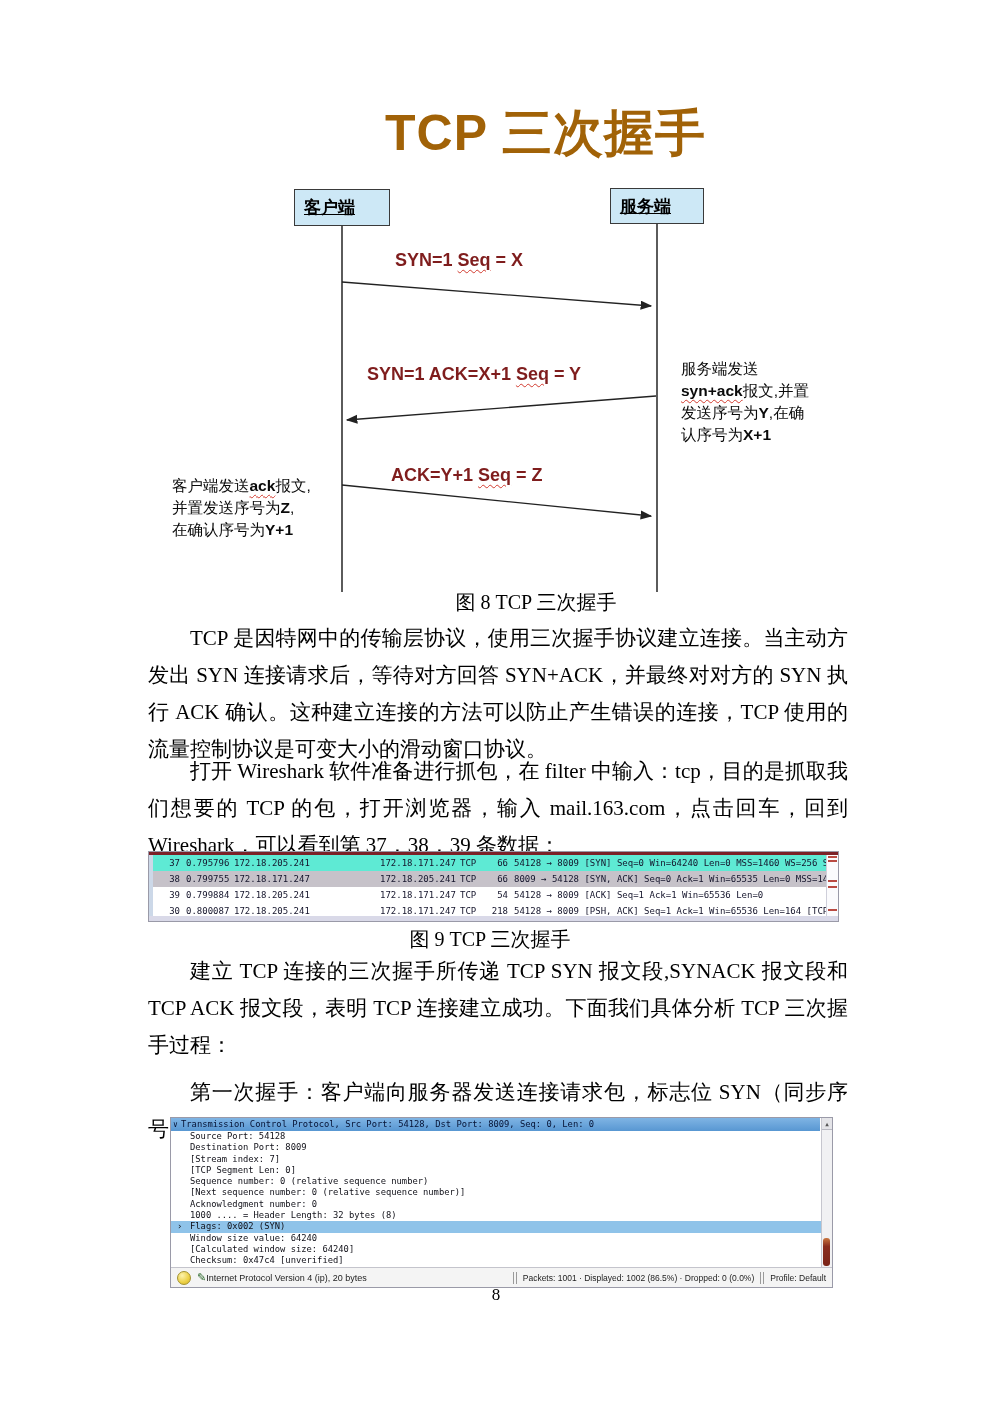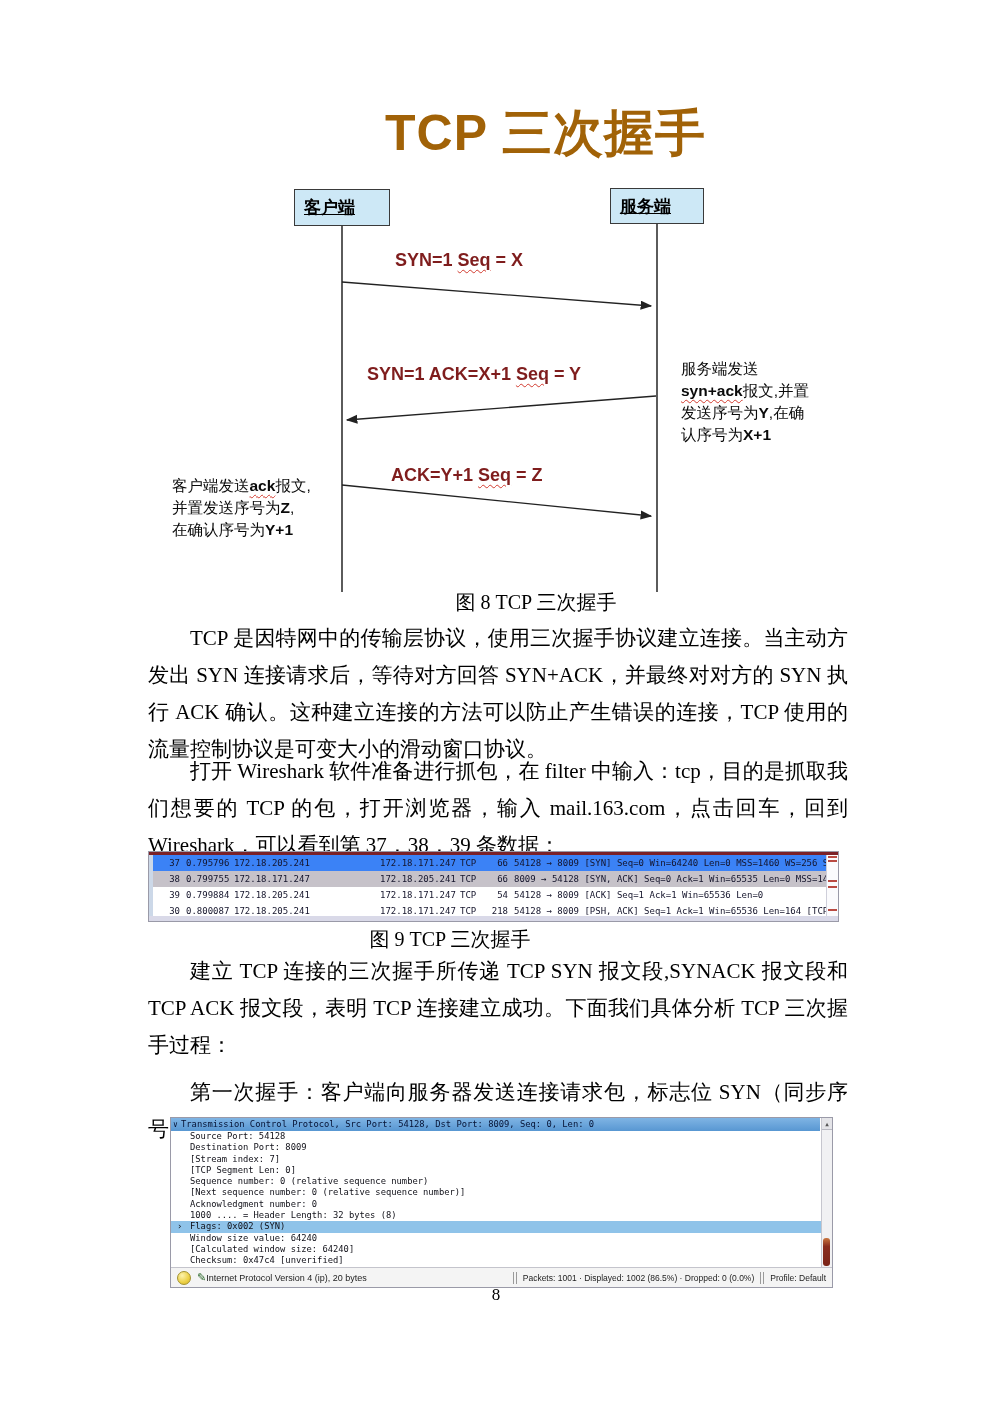--- a/index.html
+++ b/index.html
@@ -28,21 +28,21 @@
         text-align:justify;text-indent:42px;color:#000;}
 
   
   #ws1{position:absolute;left:148px;top:851px;width:691px;height:71px;border:1px solid #9a9aa8;
        background:#fff;box-sizing:border-box;font-family:"DejaVu Sans Mono",monospace;}
   #ws1 .topbar{position:absolute;left:0;top:0;right:0;height:3px;background:#7b2127;}
   #ws1 .leftstrip{position:absolute;left:0;top:3px;bottom:5px;width:4px;background:#ccd8e8;}
   #ws1 .rows{position:absolute;left:4px;top:3px;right:12px;}
   .prow{display:flex;height:16px;line-height:16px;font-size:9px;color:#14142b;
         overflow:hidden;white-space:nowrap;}
-  .prow.sel{background:#3b82f6;}
+  .prow.sel{background:#5eead4;}
   .prow.gray{background:#c6c2c9;}
   .c-no{width:27px;text-align:right;flex:none;}
   .c-time{width:44px;margin-left:6px;flex:none;}
   .c-src{width:146px;margin-left:4px;flex:none;}
   .c-dst{width:76px;flex:none;}
   .c-proto{width:26px;margin-left:4px;flex:none;}
   .c-len{width:22px;text-align:right;flex:none;}
   .c-info{margin-left:6px;flex:1;overflow:hidden;}
   #ws1 .vscroll{position:absolute;right:0;top:3px;bottom:5px;width:11px;background:#fbfbfd;
                 border-left:1px solid #cfcfda;}
@@ -179,21 +179,21 @@
     <div class="vscroll">
       <div class="mark" style="top:1px;"></div>
       <div class="mark" style="top:5px;"></div>
       <div class="mark" style="top:25px;"></div>
       <div class="mark" style="top:31px;"></div>
       <div class="mark" style="top:54px;"></div>
     </div>
     <div class="botbar"></div>
   </div>
 
-  <div class="caption" style="top:926px;width:900px;">图 9 TCP 三次握手</div>
+  <div class="caption" style="top:926px;width:900px;padding-left:40px;">图 9 TCP 三次握手</div>
 
   <div class="para" style="top:953px;">建立 TCP 连接的三次握手所传递 TCP SYN 报文段,SYNACK 报文段和 TCP ACK 报文段，表明 TCP 连接建立成功。下面我们具体分析 TCP 三次握手过程：</div>
   <div class="para" style="top:1074px;">第一次握手：客户端向服务器发送连接请求包，标志位 SYN（同步序号）置为 1，序列号为 X=0。</div>
 
   <div id="ws2">
     <div class="content">
       <div class="dline hdr">
         <span class="arr">∨</span>
         <span>Transmission Control Protocol, Src Port: 54128, Dst Port: 8009, Seq: 0, Len: 0</span>
       </div>

